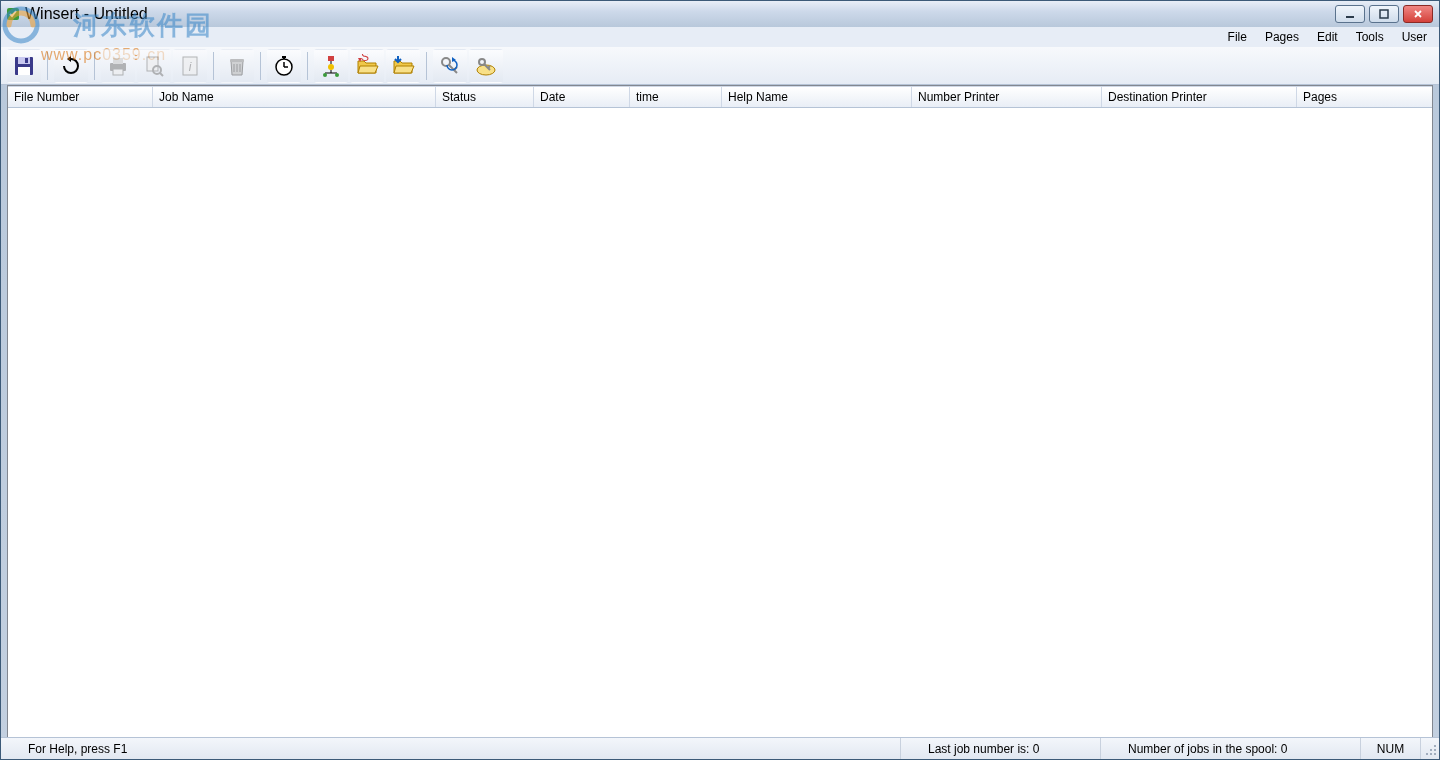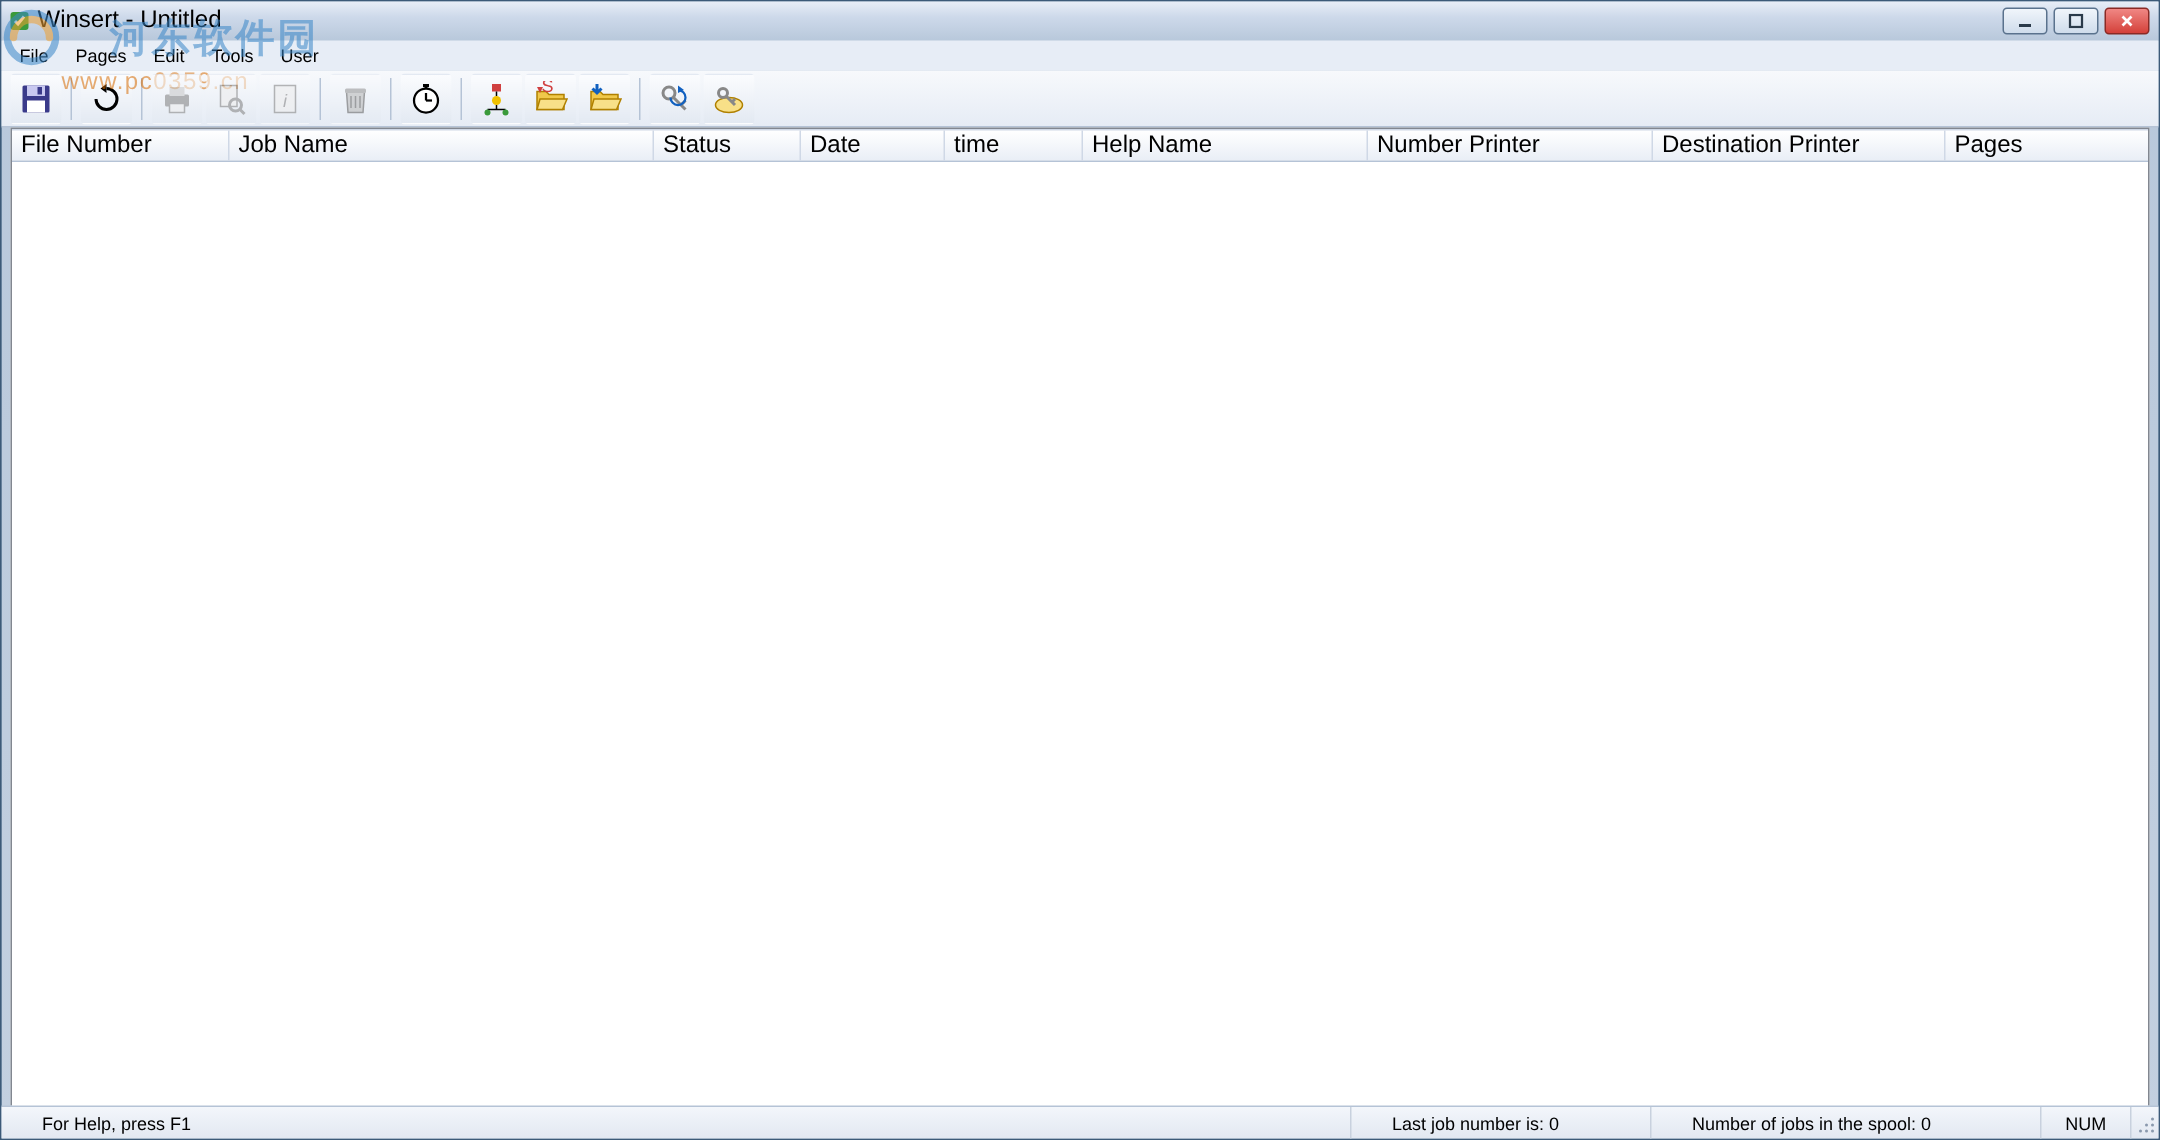--- a/index.html
+++ b/index.html
@@ -26,20 +26,21 @@
   display: flex; align-items: center; justify-content: center;
   background: linear-gradient(to bottom, #f0f5fb, #cfdceb);
 }
 .win-btn.close { background: linear-gradient(to bottom, #f08784, #d4413a); border-color: #8a2a25; }
 .win-btn svg { width: 12px; height: 10px; }
 
 
 .menubar {
   height: 20px; display: flex; align-items: center; padding: 0 4px; gap: 2px;
   background: #e7edf6;
+  justify-content: flex-end;
 }
 .menubar .menu-item { padding: 2px 8px; font-size: 12px; }
 
 
 .toolbar {
   height: 38px; display: flex; align-items: center; padding: 2px 6px; gap: 2px;
   background: linear-gradient(to bottom, #f7f9fc, #e6ecf5);
   border-bottom: 1px solid #b5c3d6;
 }
 .tb-btn {
@@ -51,21 +52,21 @@
 .tb-sep { width: 1px; height: 28px; background: #b5c3d6; margin: 0 4px; }
 .tb-btn svg { width: 24px; height: 24px; }
 
 
 .headers {
   height: 22px; display: flex; align-items: stretch;
   background: linear-gradient(to bottom, #ffffff, #e9eef6);
   border-top: 1px solid #cfd8e6; border-bottom: 1px solid #b5c3d6;
 }
 .col {
-  display: flex; align-items: center; padding: 0 6px; font-size: 16px; color: #000;
+  display: flex; align-items: center; padding: 0 6px; font-size: 12px; color: #000;
   border-right: 1px solid #cfd8e6;
 }
 .col:last-child { border-right: none; }
 
 
 .content {
   flex: 1; background: #fff; border: 1px solid #828790; margin: 0 6px 0 6px;
 }
 
 

